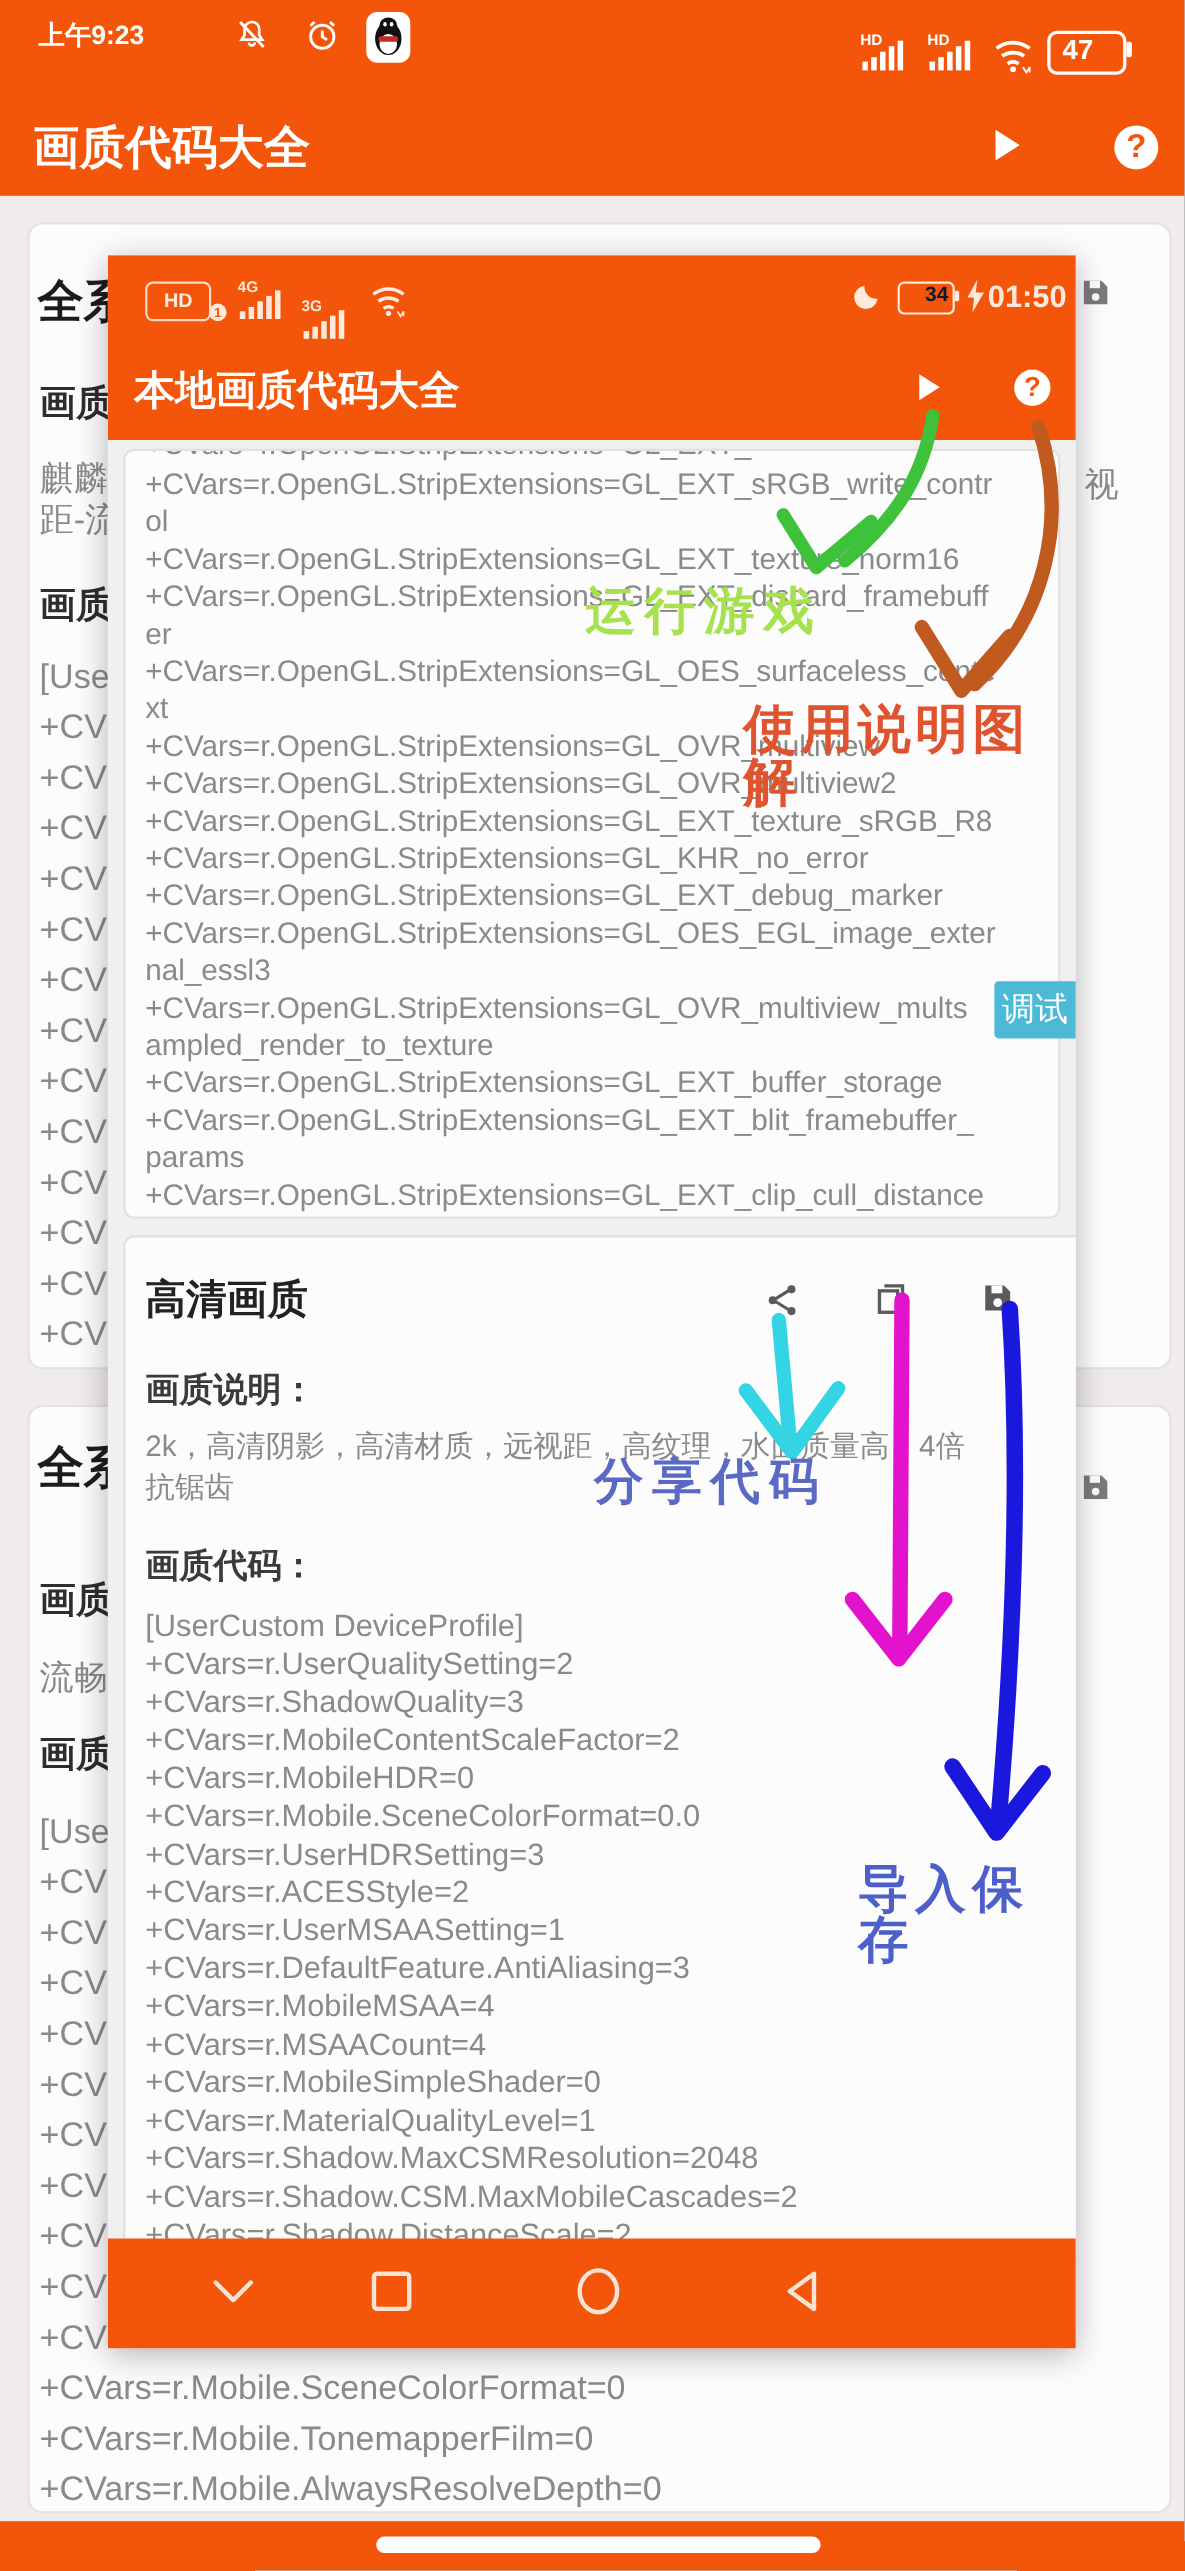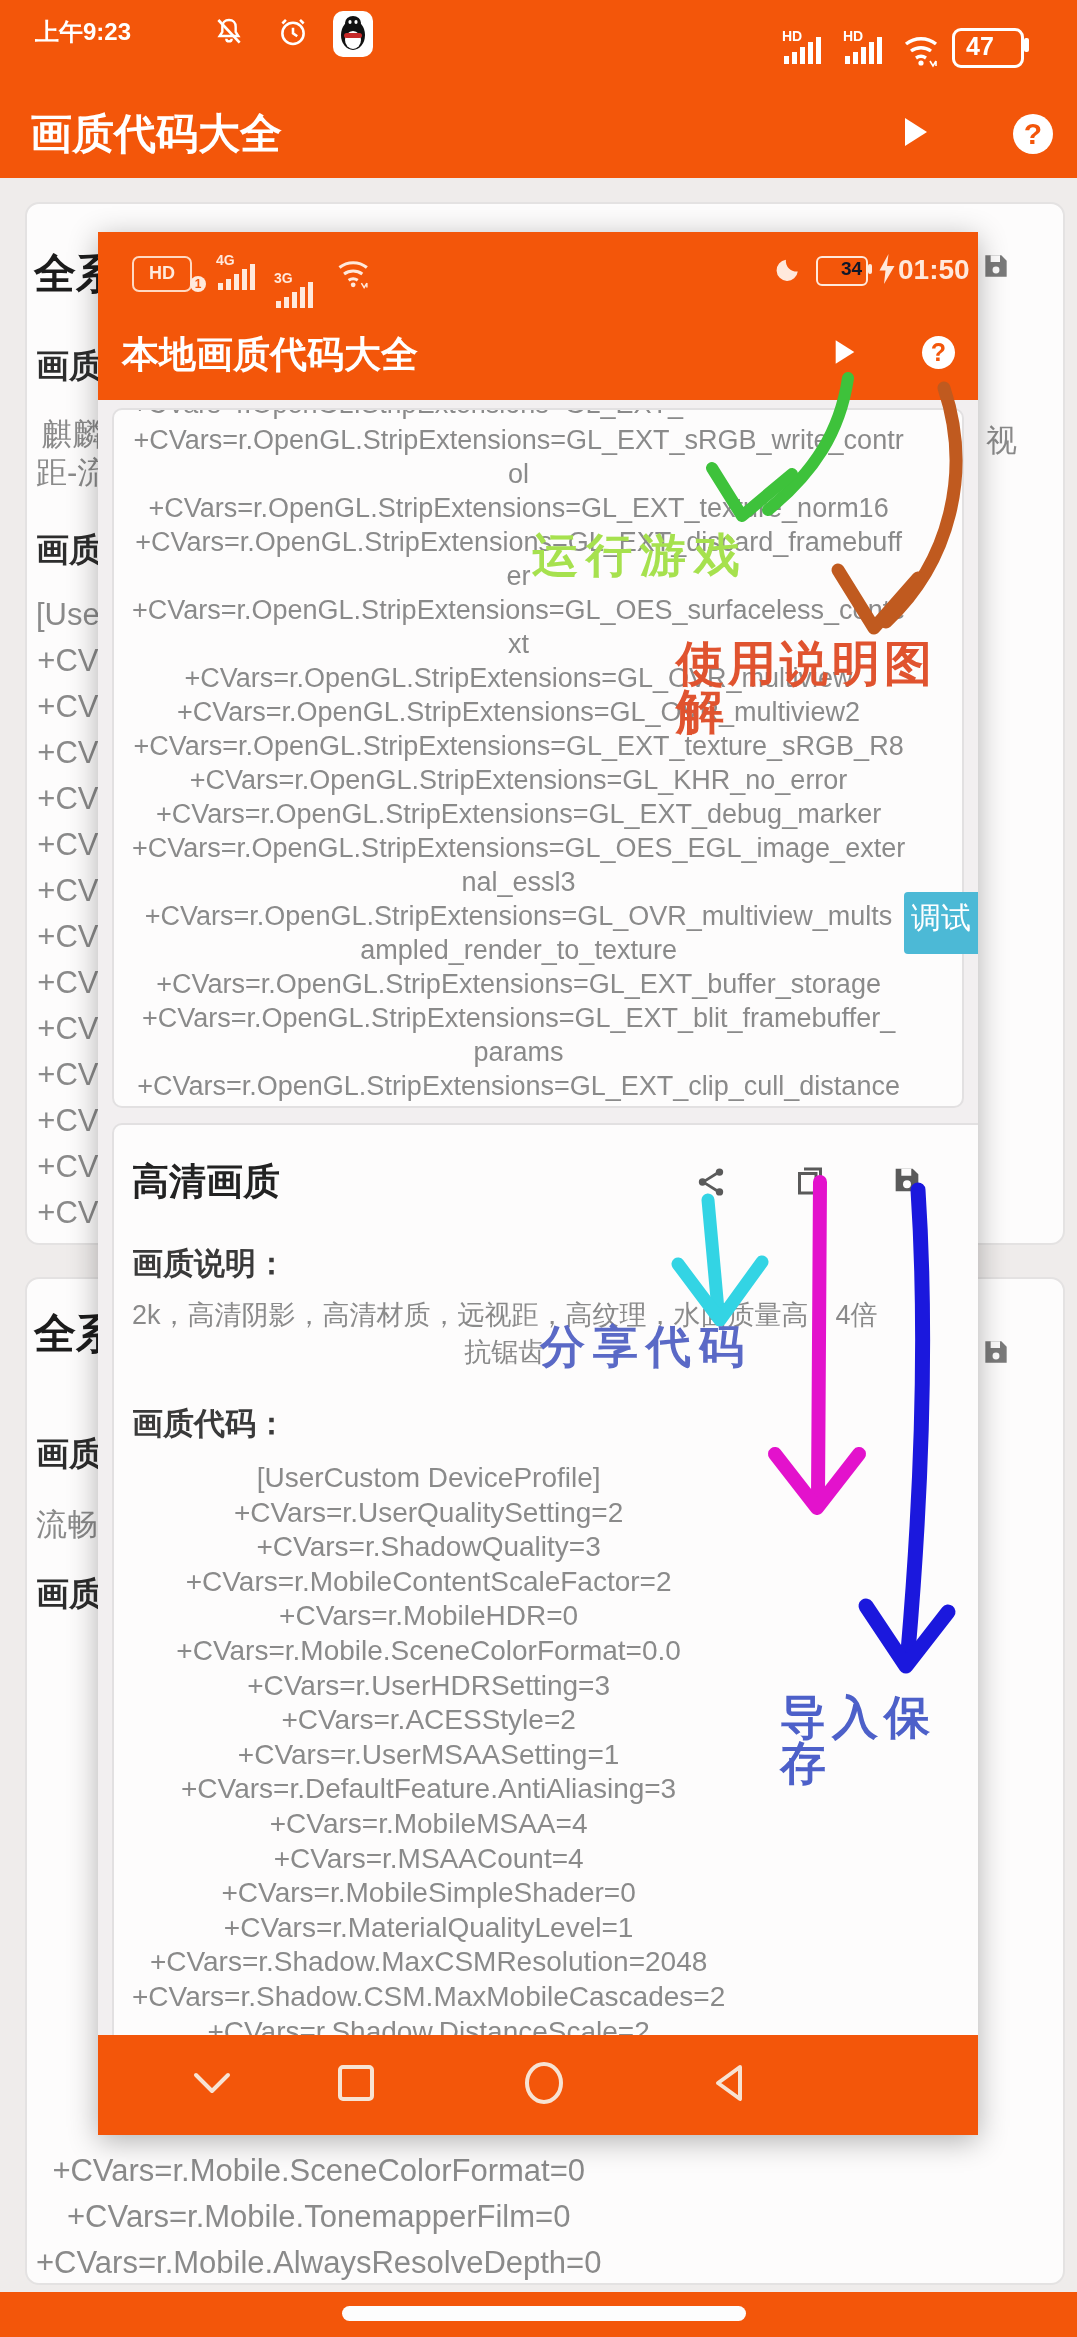--- a/index.html
+++ b/index.html
@@ -1,21 +1,21 @@
 <!DOCTYPE html>
 <html><head>
 <meta charset="utf-8">
 <style>
   html,body{margin:0;padding:0;background:#888;}
   .screen{position:relative;width:1077px;height:2337px;background:#efeceb;overflow:hidden;
           font-family:"Liberation Sans","DejaVu Sans",sans-serif;}
   .abs{position:absolute;}
   .pre{white-space:pre;}
   .white{color:#fff;}
-  .gray{color:#8a8a8a;text-align:center;}
+  .gray{color:#8a8a8a;}
   .bold{font-weight:700;}
   .card{background:#fdfcfc;border:2px solid #e4e2e2;border-radius:14px;box-sizing:border-box;}
   .icard{background:#fdfcfc;border:2px solid #e2e0e1;border-radius:10px;box-sizing:border-box;overflow:hidden;}
   .orange-bg{background:#f3560a;}
   .annot{font-weight:700;line-height:1;margin-left:24px;}
   svg{display:block;}
 </style>
 </head>
 <body>
 
@@ -235,21 +235,21 @@
 +CVars=r.OpenGL.StripExtensions=GL_OES_EGL_image_exter
 nal_essl3
 +CVars=r.OpenGL.StripExtensions=GL_OVR_multiview_mults
 ampled_render_to_texture
 +CVars=r.OpenGL.StripExtensions=GL_EXT_buffer_storage
 +CVars=r.OpenGL.StripExtensions=GL_EXT_blit_framebuffer_
 params
 +CVars=r.OpenGL.StripExtensions=GL_EXT_clip_cull_distance</div>
     </div>
 
-    <div class="abs" style="left:806px;top:660px;width:74px;height:62px;background:#4cb9d6;color:#fff;font-size:30px;text-align:center;line-height:52px;border-radius:4px 0 0 4px;">调试</div>
+    <div class="abs" style="left:806px;top:660px;width:74px;height:52px;background:#4cb9d6;color:#fff;font-size:30px;text-align:center;line-height:52px;border-radius:4px 0 0 4px;">调试</div>
 
     <div class="abs icard" style="left:14px;top:891px;width:912px;height:930px;">
       <div class="abs bold" style="left:18px;top:32px;font-size:37px;color:#222;">高清画质</div>
       <div class="abs" style="left:580px;top:40px;">
         <svg width="34" height="34" viewBox="0 0 24 24">
             <circle cx="18" cy="5" r="2.6" fill="#5a5a5a"></circle>
             <circle cx="6" cy="12" r="2.6" fill="#5a5a5a"></circle>
             <circle cx="18" cy="19" r="2.6" fill="#5a5a5a"></circle>
             <path d="M8 11 16 6M8 13l8 5" stroke="#5a5a5a" stroke-width="2" fill="none"></path>
           </svg>

